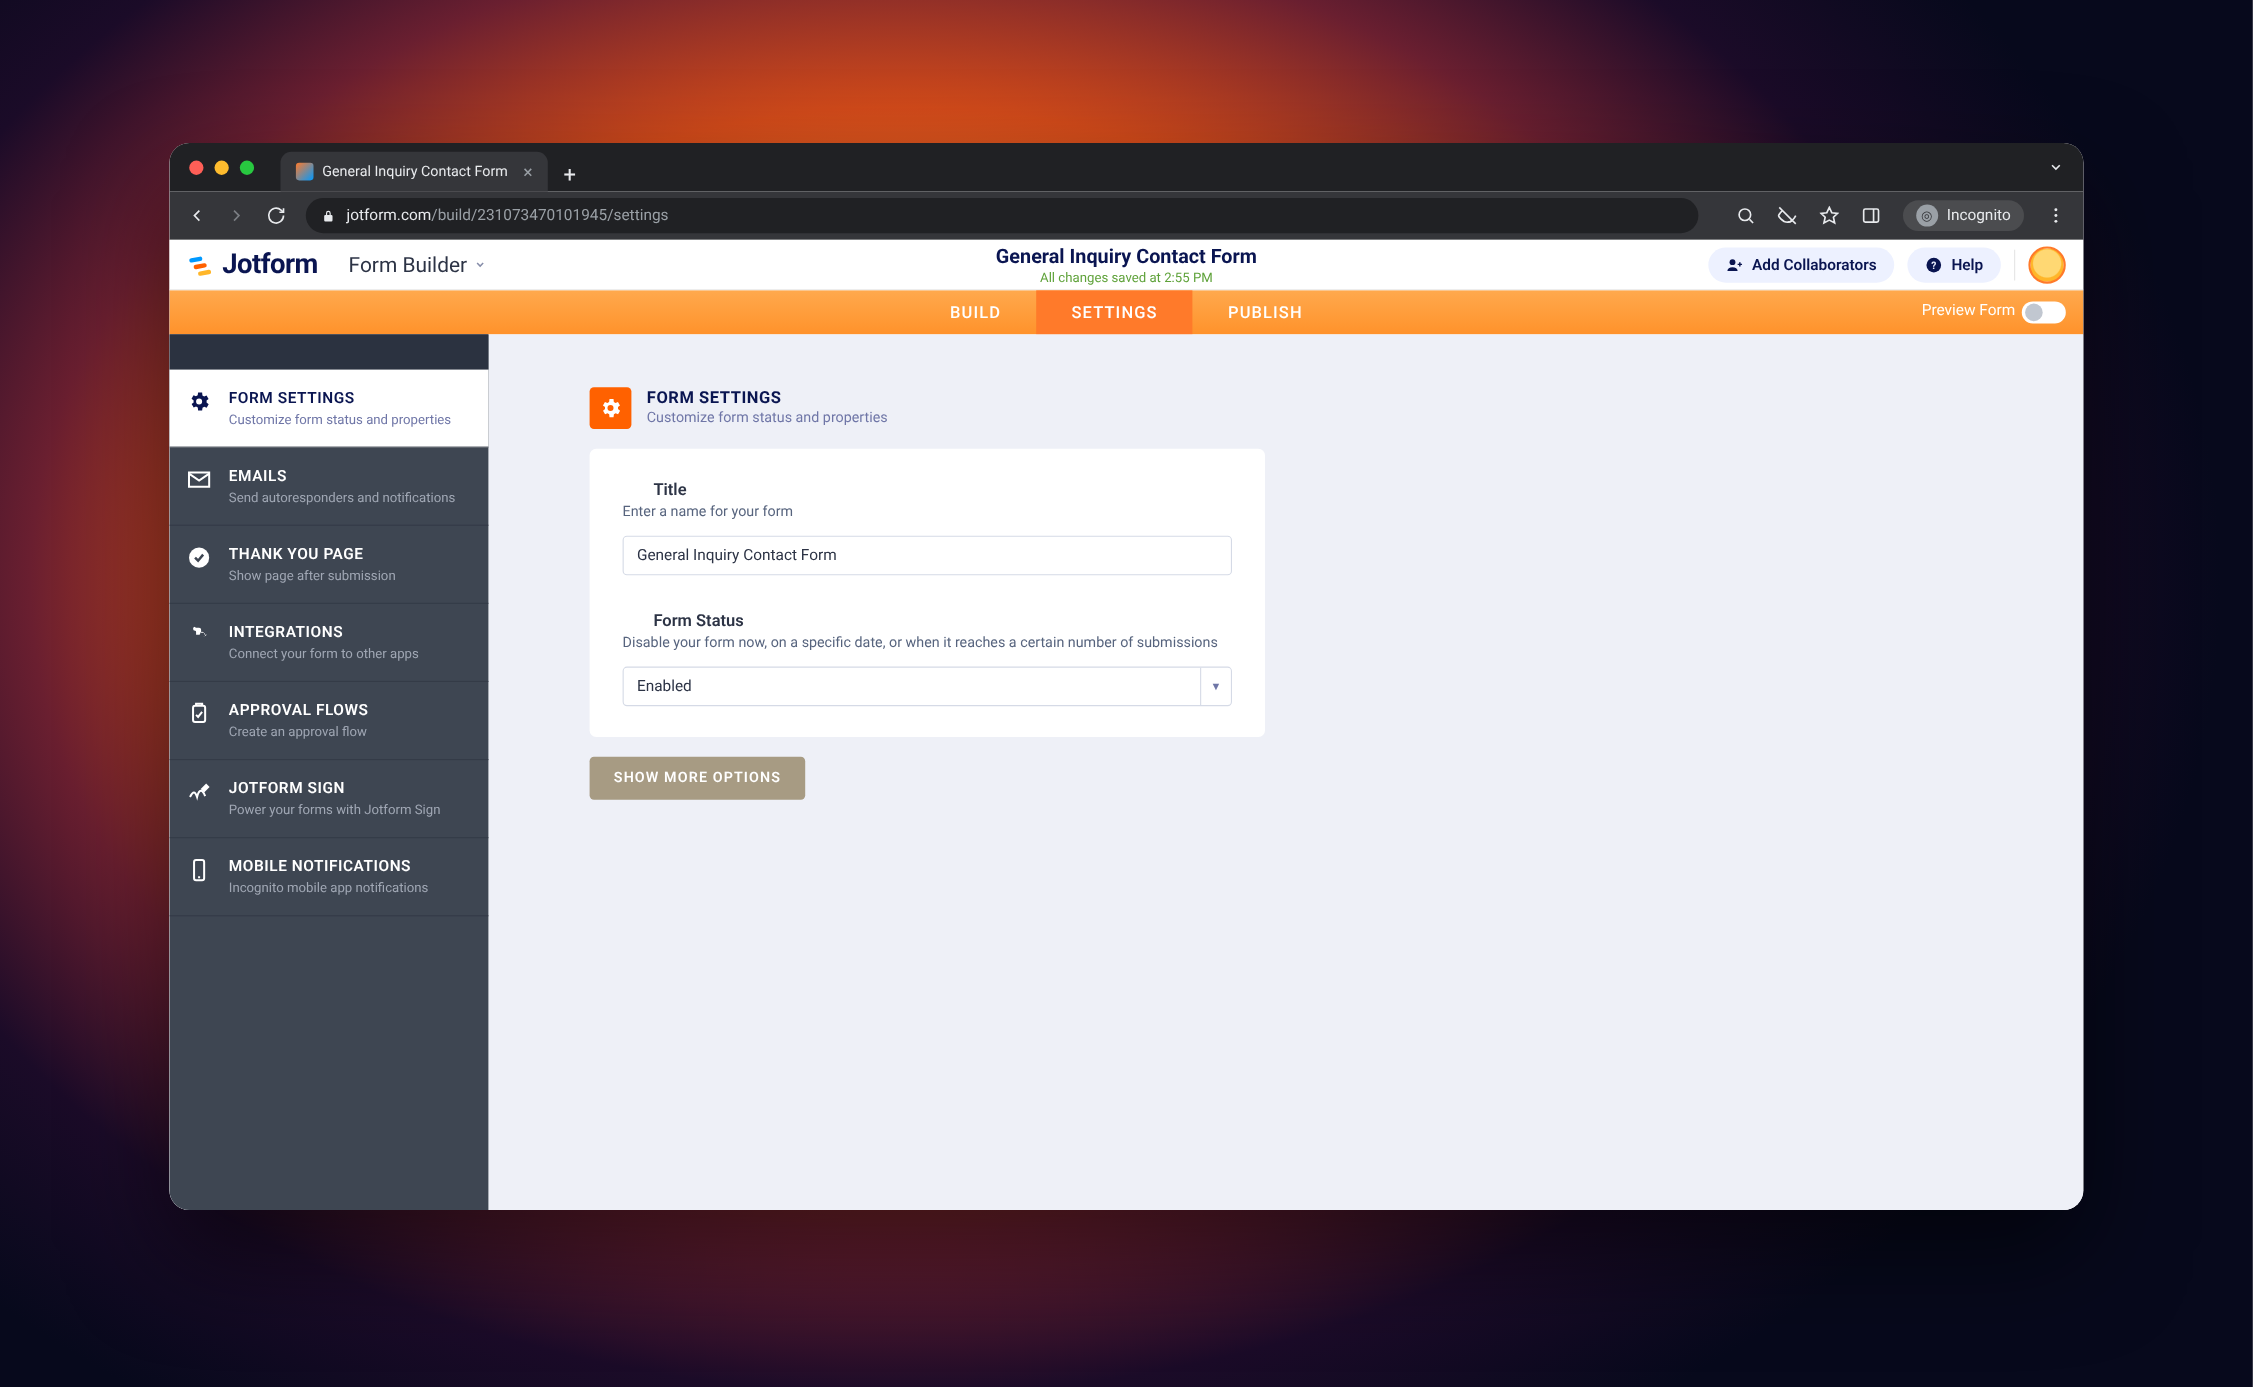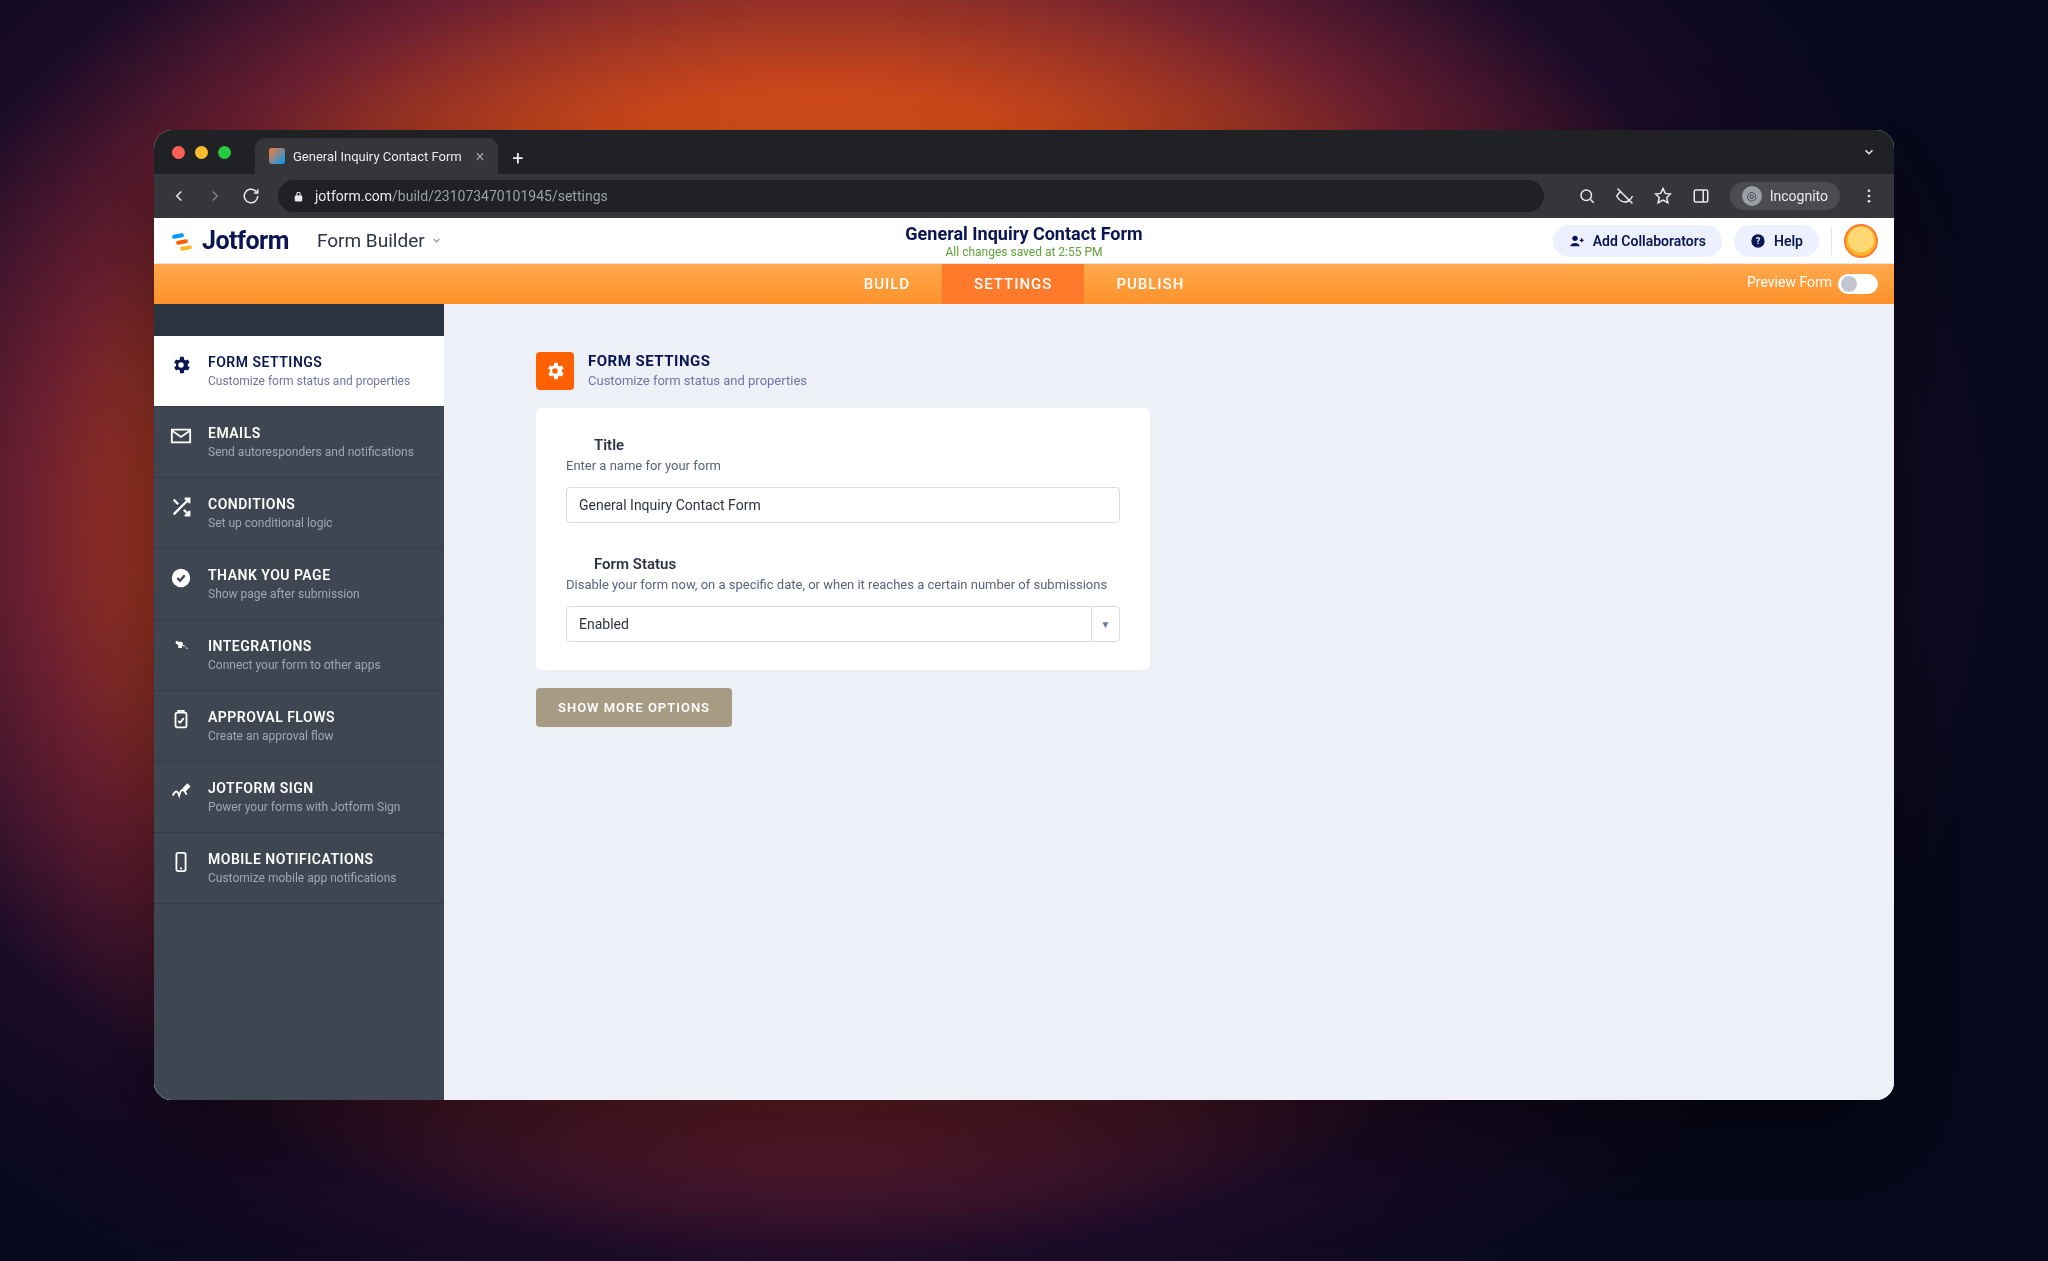--- a/index.html
+++ b/index.html
@@ -253,35 +253,20 @@
                 <path d="M2 6l10 7L22 6" fill="none" stroke="currentColor" stroke-width="2"></path>
               </svg>
             </span>
           <div>
               <div class="side-title">EMAILS</div>
               <div class="side-sub">Send autoresponders and notifications</div>
             </div>
         </div>
         <div class="side-item">
           <span class="side-icon">
-              <svg width="22" height="22" viewBox="0 0 24 24" fill="none" stroke="currentColor" stroke-width="2.5">
-                <polyline points="16 3 21 3 21 8"></polyline>
-                <line x1="4" y1="20" x2="21" y2="3"></line>
-                <polyline points="21 16 21 21 16 21"></polyline>
-                <line x1="15" y1="15" x2="21" y2="21"></line>
-                <line x1="4" y1="4" x2="9" y2="9"></line>
-              </svg>
-            </span>
-          <div>
-              <div class="side-title">CONDITIONS</div>
-              <div class="side-sub">Set up conditional logic</div>
-            </div>
-        </div>
-        <div class="side-item">
-          <span class="side-icon">
               <svg width="22" height="22" viewBox="0 0 24 24" fill="currentColor">
                 <circle cx="12" cy="12" r="10"></circle>
                 <polyline points="8 12 11 15 16 9" fill="none" stroke="#3e4652" stroke-width="2.5"></polyline>
               </svg>
             </span>
           <div>
               <div class="side-title">THANK YOU PAGE</div>
               <div class="side-sub">Show page after submission</div>
             </div>
         </div>
@@ -323,21 +308,21 @@
         </div>
         <div class="side-item">
           <span class="side-icon">
               <svg width="22" height="22" viewBox="0 0 24 24" fill="none" stroke="currentColor" stroke-width="2">
                 <rect x="7" y="2" width="10" height="20" rx="2"></rect>
                 <line x1="11" y1="19" x2="13" y2="19"></line>
               </svg>
             </span>
           <div>
               <div class="side-title">MOBILE NOTIFICATIONS</div>
-              <div class="side-sub">Customize mobile app notifications</div>
+              <div class="side-sub">Incognito mobile app notifications</div>
             </div>
         </div>
       </div>
 
       <div class="main">
         <div class="panel-header">
           <div class="panel-icon">
             <svg width="22" height="22" viewBox="0 0 24 24" fill="#fff">
                 <path d="M19.4 13a7 7 0 0 0 0-2l2-1.6-2-3.4-2.4 1a7 7 0 0 0-1.7-1L15 3h-4l-.4 2.9a7 7 0 0 0-1.7 1l-2.4-1-2 3.4L6.6 11a7 7 0 0 0 0 2l-2 1.6 2 3.4 2.4-1a7 7 0 0 0 1.7 1L11 21h4l.4-2.9a7 7 0 0 0 1.7-1l2.4 1 2-3.4zM12 15a3 3 0 1 1 0-6 3 3 0 0 1 0 6z"></path>
               </svg>

